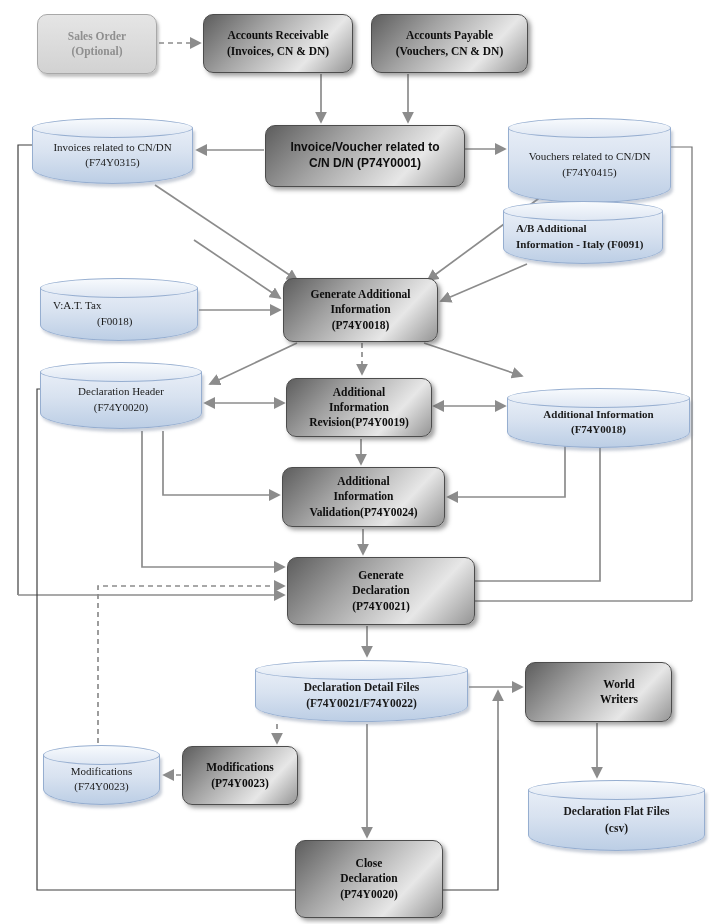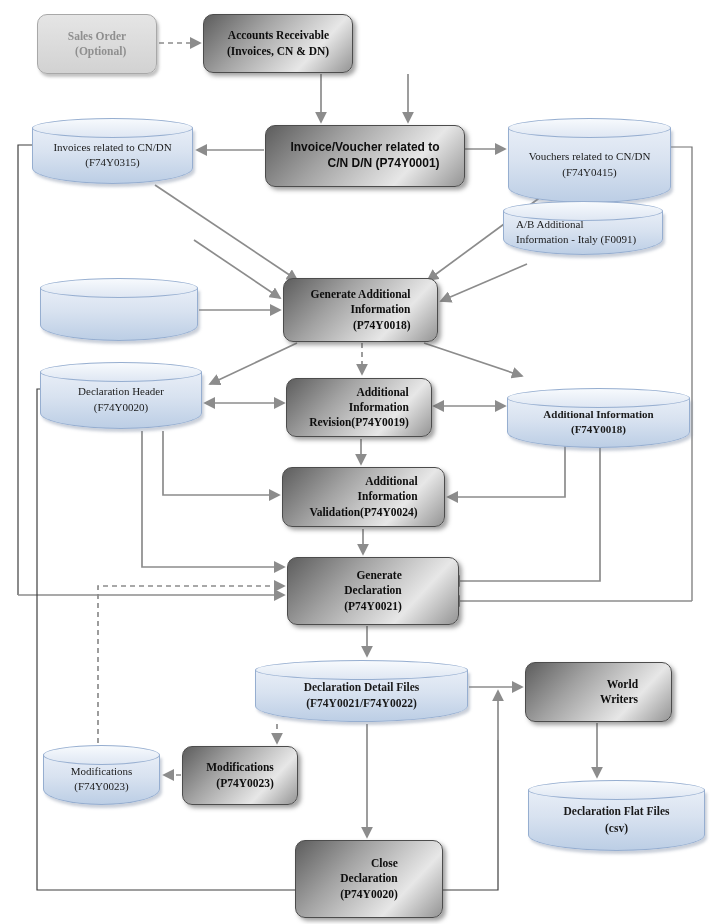--- a/index.html
+++ b/index.html
@@ -9,21 +9,21 @@
   #nodes { position:absolute; left:0; top:0; width:710px; height:924px; z-index:2; }
 
   .node { position:absolute; box-sizing:border-box; }
 
   
   .box { border-radius:10px; border:1px solid #4c4c4c;
          background:linear-gradient(133deg,#5d5d5d 0%,#a2a2a2 34%,#e7e7e7 72%,#949494 100%);
          box-shadow:3px 3px 4px rgba(70,70,70,.5);
          display:flex; align-items:center; justify-content:center; }
   .box .label { font-family:"Liberation Serif","DejaVu Serif",serif; font-weight:700;
-                font-size:11.5px; line-height:1.32; color:#0d0d0d; text-align:right;
+                font-size:11.5px; line-height:1.32; color:#0d0d0d; text-align:center;
                 white-space:pre-wrap; }
   .box.sans .label { font-family:"Liberation Sans","DejaVu Sans",sans-serif; font-size:12px; }
   .box.optional { background:linear-gradient(180deg,#e5e5e5,#d2d2d2); border-color:#a8a8a8;
                   box-shadow:2px 3px 3px rgba(120,120,120,.45); }
   .box.optional .label { color:#8f8f8f; }
 
   
   .cylinder .cyl-top { position:absolute; left:0; right:0; top:0; height:20px;
         border:1px solid #96aed0; border-radius:50%;
         background:linear-gradient(180deg,#f7fafd,#dfe7f3); z-index:2; box-sizing:border-box; }
@@ -85,45 +85,51 @@
     </svg>
   <div id="nodes">
       <div class="node box optional" style="left: 37px; top: 14px; width: 120px; height: 60px;">
         <div class="label">Sales Order
 (Optional)</div>
       </div>
       <div class="node box" style="left: 203px; top: 14px; width: 150px; height: 59px;">
         <div class="label">Accounts Receivable
 (Invoices, CN &amp; DN)</div>
       </div>
+      <div class="node box" style="left: 371px; top: 14px; width: 157px; height: 59px;">
+        <div class="label">Accounts Payable
+(Vouchers, CN &amp; DN)</div>
+      </div>
       <div class="node box sans" style="left: 265px; top: 125px; width: 200px; height: 62px;">
         <div class="label">Invoice/Voucher related to
 C/N D/N (P74Y0001)</div>
       </div>
       <div class="node cylinder" style="left: 32px; top: 118px; width: 161px; height: 66px;">
         <div class="cyl-body"></div>
         <div class="cyl-top"></div>
         <div class="label">Invoices related to CN/DN
 (F74Y0315)</div>
       </div>
       <div class="node cylinder" style="left: 508px; top: 118px; width: 163px; height: 85px; padding-left: 8px;">
         <div class="cyl-body"></div>
         <div class="cyl-top"></div>
         <div class="label">Vouchers related to CN/DN
 (F74Y0415)</div>
       </div>
-      <div class="node cylinder align-left" style="left: 503px; top: 201px; width: 160px; height: 54px;">
+      <div class="node cylinder align-left" style="left: 503px; top: 201px; width: 160px; height: 63px; font-weight: bold;">
         <div class="cyl-body"></div>
         <div class="cyl-top"></div>
         <div class="label">A/B Additional
 Information - Italy (F0091)</div>
       </div>
       <div class="node cylinder align-left" style="left: 40px; top: 278px; width: 158px; height: 63px;">
         <div class="cyl-body"></div>
         <div class="cyl-top"></div>
+        <div class="label">V:A.T. Tax
+                (F0018)</div>
       </div>
       <div class="node box" style="left: 283px; top: 278px; width: 155px; height: 64px;">
         <div class="label">Generate Additional
 Information
 (P74Y0018)</div>
       </div>
       <div class="node cylinder" style="left: 40px; top: 362px; width: 162px; height: 67px;">
         <div class="cyl-body"></div>
         <div class="cyl-top"></div>
         <div class="label">Declaration Header
@@ -138,21 +144,21 @@
         <div class="cyl-body"></div>
         <div class="cyl-top"></div>
         <div class="label">Additional Information
 (F74Y0018)</div>
       </div>
       <div class="node box" style="left: 282px; top: 467px; width: 163px; height: 60px;">
         <div class="label">Additional
 Information
 Validation(P74Y0024)</div>
       </div>
-      <div class="node box" style="left: 287px; top: 557px; width: 172px; height: 68px;">
+      <div class="node box" style="left: 287px; top: 557px; width: 188px; height: 68px;">
         <div class="label">Generate
 Declaration
 (P74Y0021)</div>
       </div>
       <div class="node cylinder bold-label" style="left: 255px; top: 660px; width: 213px; height: 62px;">
         <div class="cyl-body"></div>
         <div class="cyl-top"></div>
         <div class="label">Declaration Detail Files
 (F74Y0021/F74Y0022)</div>
       </div>

